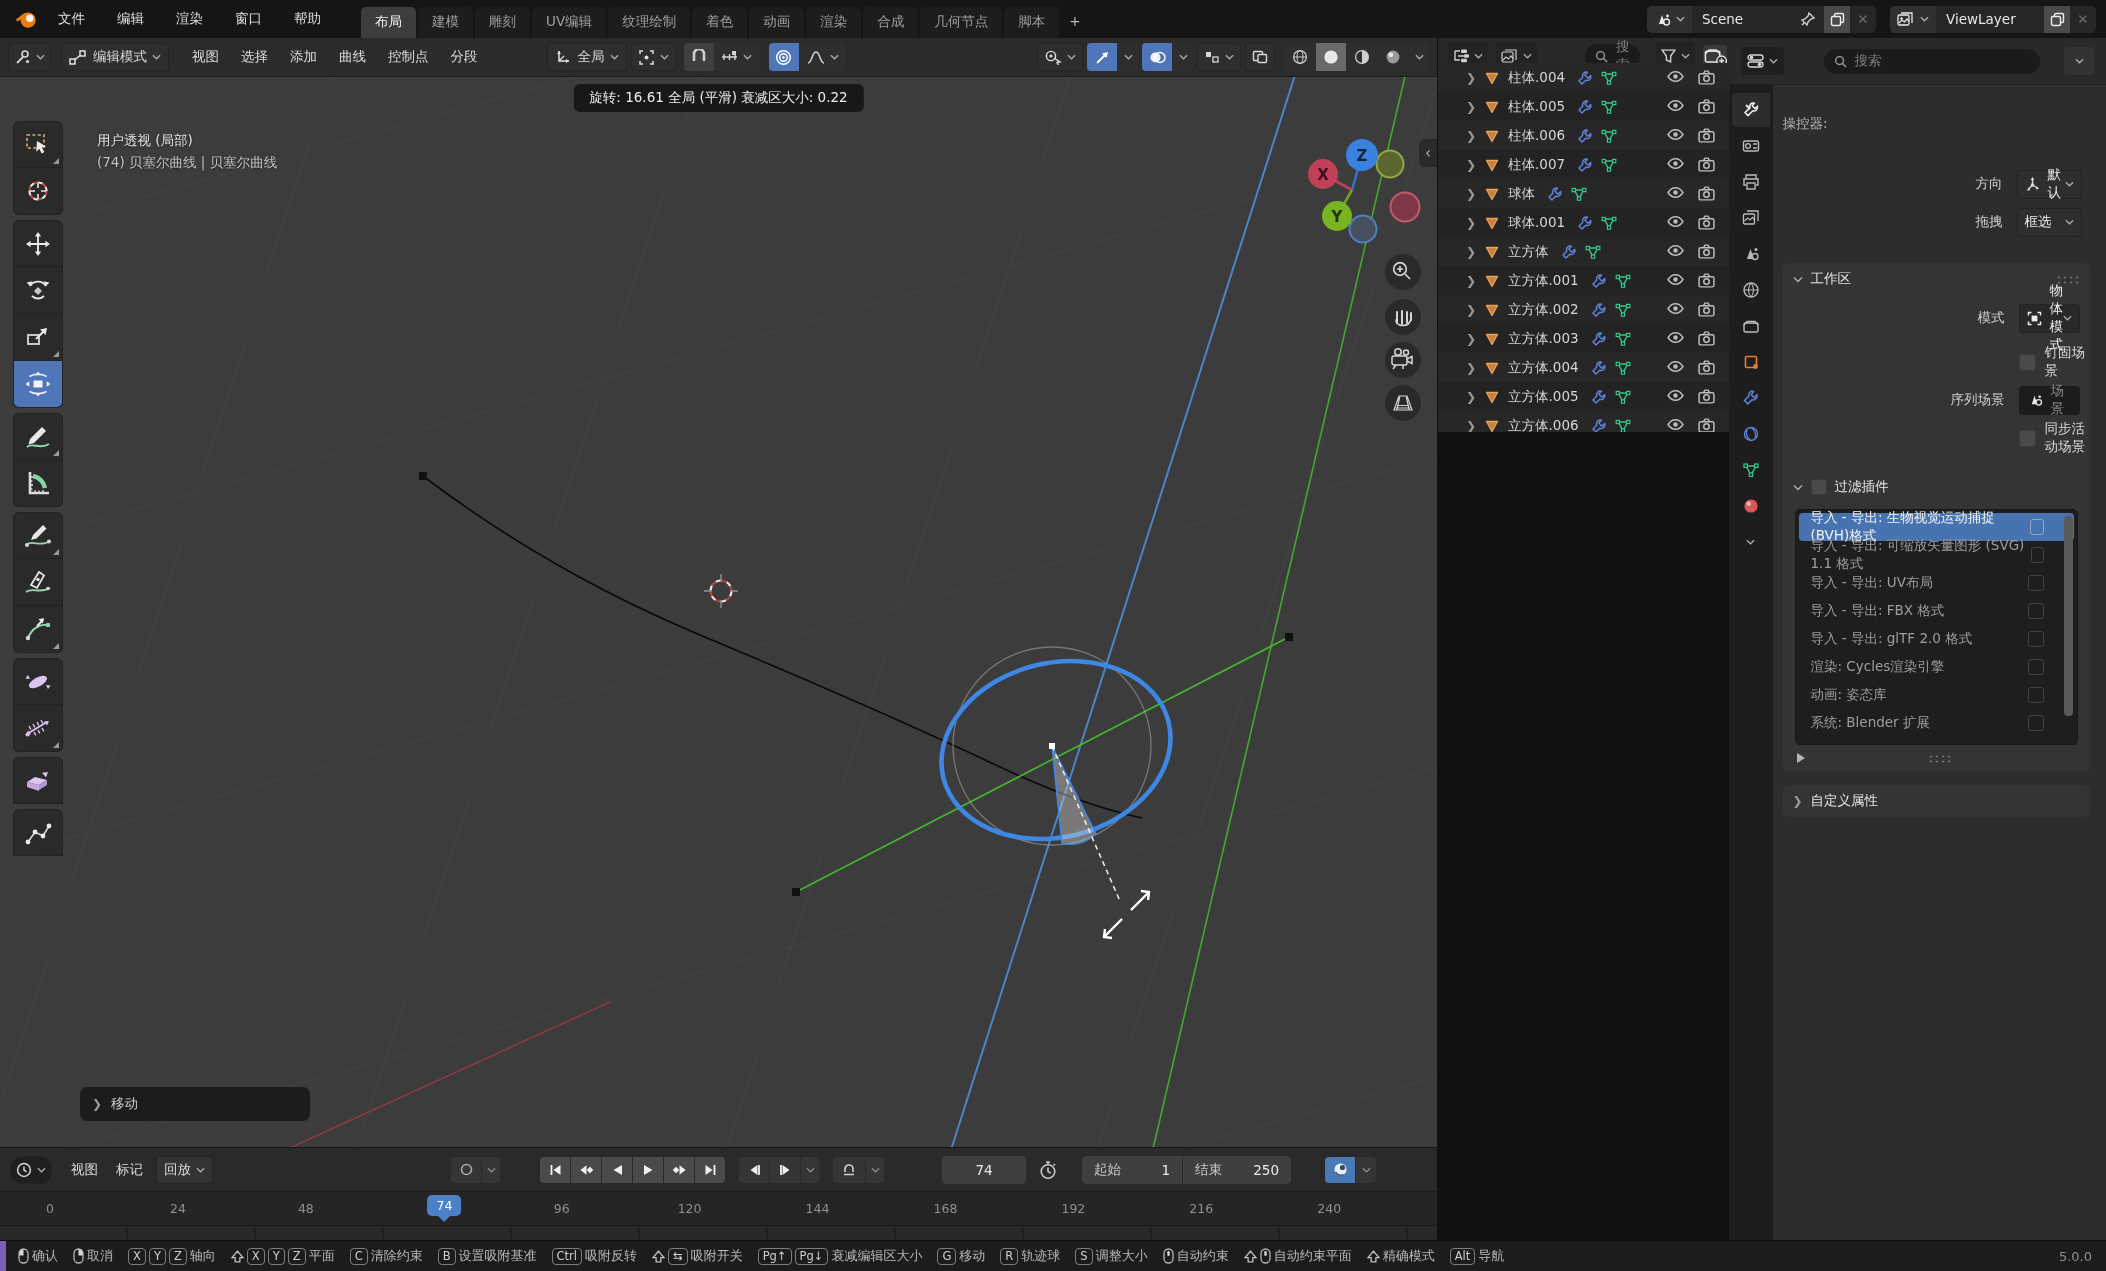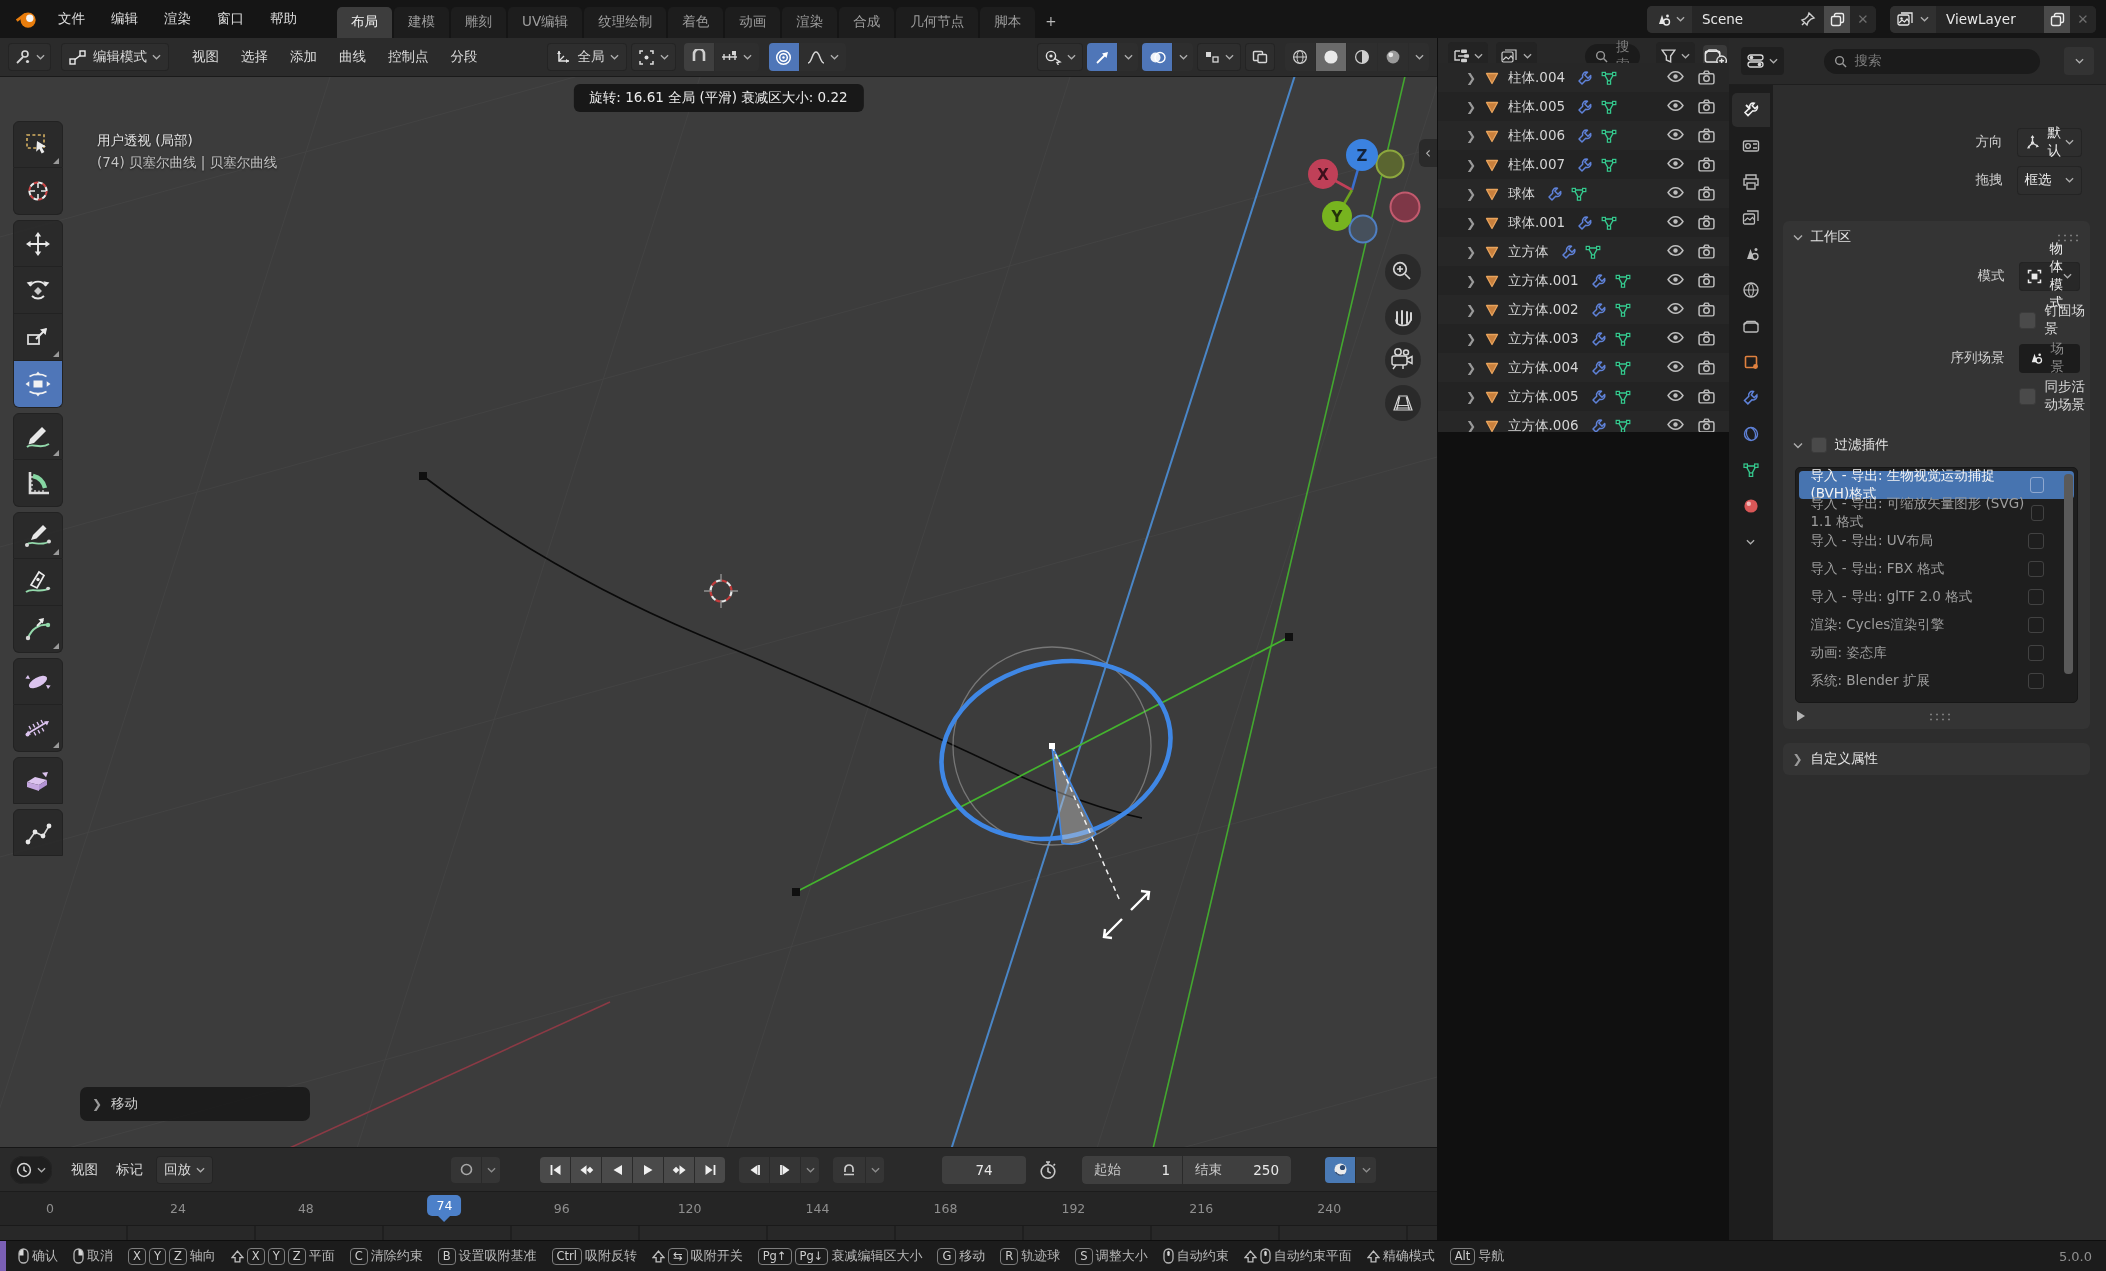--- a/index.html
+++ b/index.html
@@ -120,21 +120,21 @@
 <body>
 
 <div class="topbar">
   <span class="icon logo">
     <svg viewBox="0 0 24 24">
         <path d="M2.5 13.5l8-6" stroke="#e87d0d" stroke-width="2.6"></path>
         <circle cx="13" cy="13" r="7" fill="#e87d0d"></circle>
         <circle cx="14.6" cy="11.3" r="3.4" fill="#f4f4f4"></circle>
       </svg>
   </span>
-  <nav id="tb-menus" style="display:flex;gap:2px;">
+  <nav id="tb-menus" style="display:flex;gap:8px;">
       <span class="tb-menu">文件</span>
       <span class="tb-menu">编辑</span>
       <span class="tb-menu">渲染</span>
       <span class="tb-menu">窗口</span>
       <span class="tb-menu">帮助</span>
     </nav>
   <div class="workspaces" id="workspaces">
       <span class="ws active">布局</span>
       <span class="ws">建模</span>
       <span class="ws">雕刻</span>
@@ -1576,20 +1576,21 @@
             </div>
             <div class="pr-tab">
               <span class="icon cv" style="margin:0">
                 <svg viewBox="0 0 10 6">
                   <path d="M1 1l4 4 4-4" fill="none" stroke="currentColor" stroke-width="1.4"></path>
                 </svg>
               </span>
             </div>
           </div>
         <div class="pr-content">
+          <div class="pc-sub">操控器:</div>
 
           <div class="row" style="margin-top:36px">
             <span class="lbl">方向</span>
             <span class="fld dd">
               <span class="icon" style="width:15px;height:15px;margin-right:8px;color:#dedede">
                 <svg viewBox="0 0 15 15">
                     <path d="M7.5 1v7M7.5 8l5 3M7.5 8l-4 4" stroke="currentColor" stroke-width="1.4" fill="none"></path>
                     <path d="M7.5 0l1.8 3h-3.6zM14 11.8l-3.2.6 1-3.2zM2 13.5l3.2-.2-1.6-2.8z" fill="currentColor"></path>
                     <circle cx="7.5" cy="8" r="1.7" fill="currentColor"></circle>
                   </svg>

